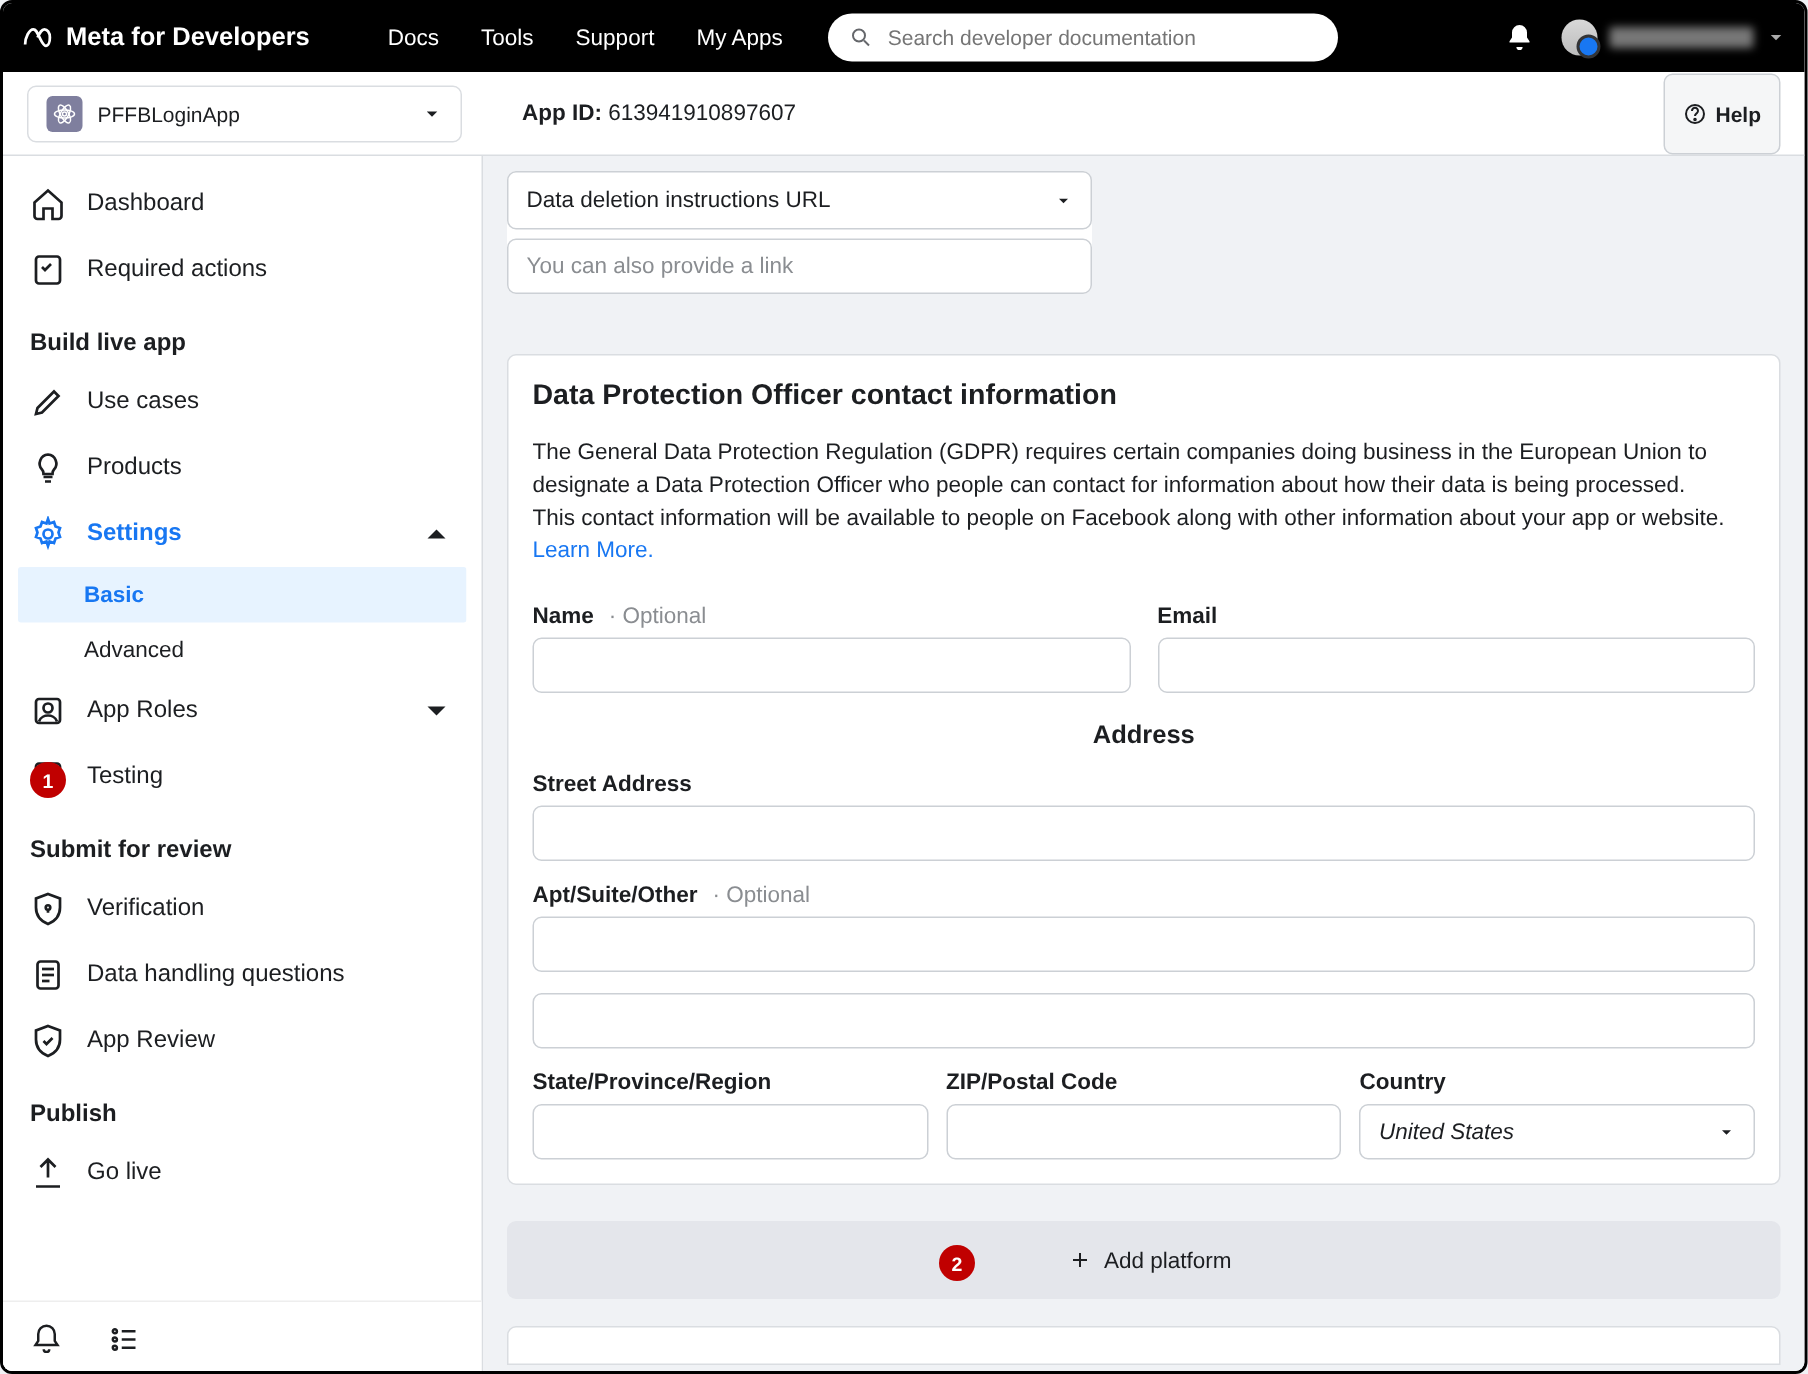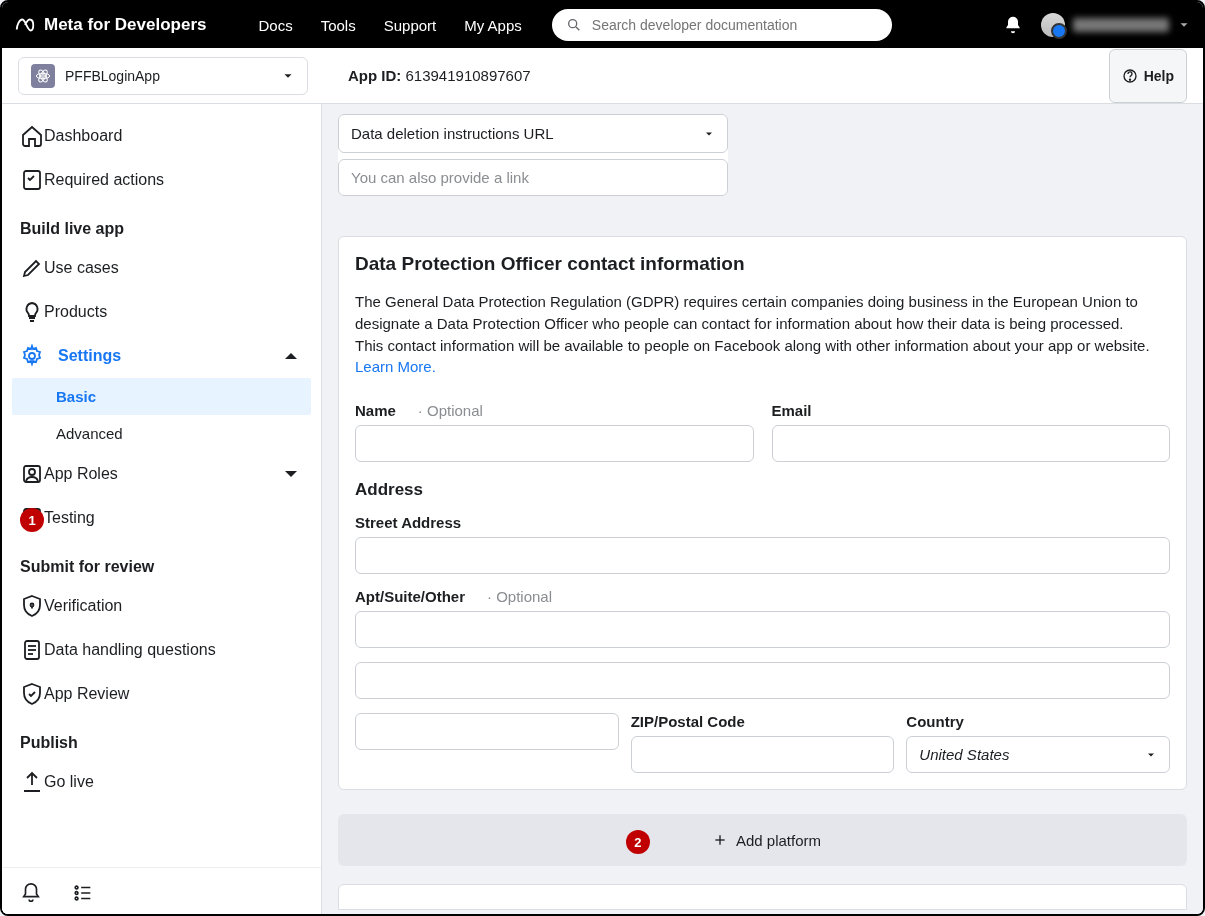--- a/index.html
+++ b/index.html
@@ -24,21 +24,21 @@
 .app-select { display: flex; align-items: center; gap: 10px; border: 1px solid #dadde1; border-radius: 6px; padding: 6px 12px; width: 290px; justify-content: space-between; cursor: pointer; }
 .app-select-left { display: flex; align-items: center; gap: 10px; }
 .app-icon { width: 24px; height: 24px; background: #7f7f9e; border-radius: 4px; display: flex; align-items: center; justify-content: center; color: #fff; }
 .app-id-block { margin-left: 40px; font-size: 15px; color: #1c1e21; }
 .app-id-block strong { font-weight: 600; }
 .help-btn { margin-left: auto; border: 1px solid #ccd0d5; background: #f5f6f7; border-radius: 6px; padding: 18px 12px; display: flex; align-items: center; gap: 6px; font-weight: 600; font-size: 14px; cursor: pointer; }
 
 .layout { display: flex; height: calc(916px - 46px - 56px); }
 .sidebar { width: 320px; background: #fff; border-right: 1px solid #dadde1; display: flex; flex-direction: column; padding: 10px; position: relative; }
 .sidebar-scroll { flex: 1; overflow-y: auto; padding-bottom: 70px; }
-.sb-item { display: flex; align-items: center; padding: 10px 8px; border-radius: 6px; font-size: 16px; color: #1c1e21; cursor: pointer; }
+.sb-item { display: flex; align-items: center; gap: 14px; padding: 10px 8px; border-radius: 6px; font-size: 16px; color: #1c1e21; cursor: pointer; }
 .sb-item svg { width: 24px; height: 24px; flex-shrink: 0; }
 .sb-section-title { font-weight: 700; font-size: 16px; padding: 18px 8px 8px; color: #1c1e21; }
 .sb-subitem { padding: 10px 8px 10px 44px; font-size: 15px; color: #1c1e21; cursor: pointer; border-radius: 2px; }
 .sb-subitem.active { background: #e7f3ff; color: #1877f2; font-weight: 700; position: relative; }
 .sb-settings { display: flex; align-items: center; gap: 14px; padding: 10px 8px; border-radius: 6px; color: #1877f2; font-weight: 700; font-size: 16px; cursor: pointer; }
 .sb-settings svg { width: 24px; height: 24px; }
 .sb-item .chev { margin-left: auto; }
 .sb-settings .chev { margin-left: auto; color:#1c1e21; }
 .sidebar-bottom { position: absolute; bottom: 0; left: 0; right: 0; background: #fff; padding: 14px 18px; display: flex; gap: 30px; border-top: 1px solid #eee; }
 .sidebar-bottom svg { width: 22px; height: 22px; cursor:pointer; }
@@ -47,23 +47,23 @@
 .card { background: #fff; border: 1px solid #dadde1; border-radius: 6px; padding: 16px; margin: 0 0 24px 0; }
 .card.half { width: 390px; margin-top: 10px; border:none; padding:0;}
 .dd-field { border: 1px solid #ccd0d5; border-radius: 6px; padding: 10px 12px; font-size: 15px; display: flex; justify-content: space-between; align-items: center; cursor: pointer; margin-bottom: 6px; }
 .text-input { width: 100%; border: 1px solid #ccd0d5; border-radius: 6px; padding: 9px 12px; font-size: 15px; color: #1c1e21; }
 .text-input::placeholder { color: #8a8d91; }
 .section-title { font-size: 19px; font-weight: 700; margin-bottom: 16px; }
 .section-desc { font-size: 15px; color: #1c1e21; line-height: 1.45; margin-bottom: 24px; }
 .section-desc a { color: #1877f2; text-decoration: none; }
 .form-row { display: flex; gap: 18px; margin-bottom: 18px; }
 .form-col { flex: 1; }
-.form-label { font-weight: 700; font-size: 15px; margin-bottom: 6px; display: flex; gap: 22px; }
+.form-label { font-weight: 700; font-size: 15px; margin-bottom: 6px; display: flex; gap: 10px; }
 .opt-tag { color: #8a8d91; font-weight: 400; }
-.subhead { font-weight: 700; font-size: 17px; margin: 6px 0 14px; }
+.subhead { font-weight: 700; font-size: 17px; margin: 6px 12px 14px; text-align: center; }
 .form-row3 { display: flex; gap: 12px; }
 .form-row3 .form-col { flex: 1; }
 .select-field { border: 1px solid #ccd0d5; border-radius: 6px; padding: 9px 12px; font-size: 15px; display: flex; justify-content: space-between; align-items: center; cursor: pointer; font-style: italic; }
 
 .add-platform { background: #e4e6eb; border-radius: 6px; text-align: center; padding: 14px; font-size: 15px; color: #1c1e21; cursor: pointer; display: flex; align-items: center; justify-content: center; gap: 8px; position: relative; margin-bottom: 18px; }
 .footer-bar { background: #fff; border: 1px solid #dadde1; border-radius: 6px 6px 0 0; padding: 12px 18px; display: flex; justify-content: flex-end; gap: 10px; margin: 0 0 0 0; }
 
 .badge-num { position: absolute; width: 24px; height: 24px; border-radius: 50%; background: #c00000; color: #fff; display: flex; align-items: center; justify-content: center; font-weight: 700; font-size: 13px; z-index: 10; }
 .badge-1 { left: 18px; top: 404px; }
 .badge-2 { left: 672px; top: 818px; }
@@ -289,20 +289,21 @@
               <span>Apt/Suite/Other</span> 
               <span class="opt-tag">· Optional</span>
             </div>
         <input class="text-input" style="">
       </div>
       <div style="margin-bottom:14px;">
         <input class="text-input" style="">
       </div>
       <div class="form-row3">
         <div class="form-col">
+          <div class="form-label">State/Province/Region</div>
           <input class="text-input" style="">
         </div>
         <div class="form-col">
           <div class="form-label">ZIP/Postal Code</div>
           <input class="text-input" style="">
         </div>
         <div class="form-col">
           <div class="form-label">Country</div>
           <div class="select-field">
             <span>United States</span>

